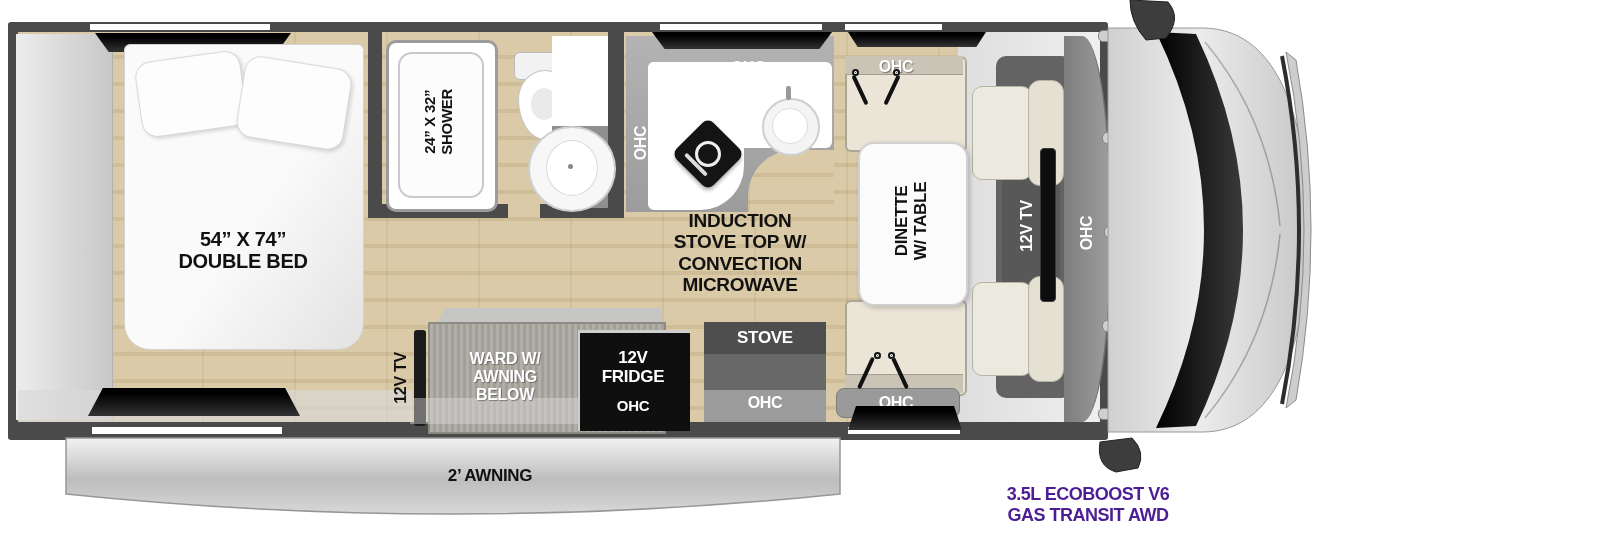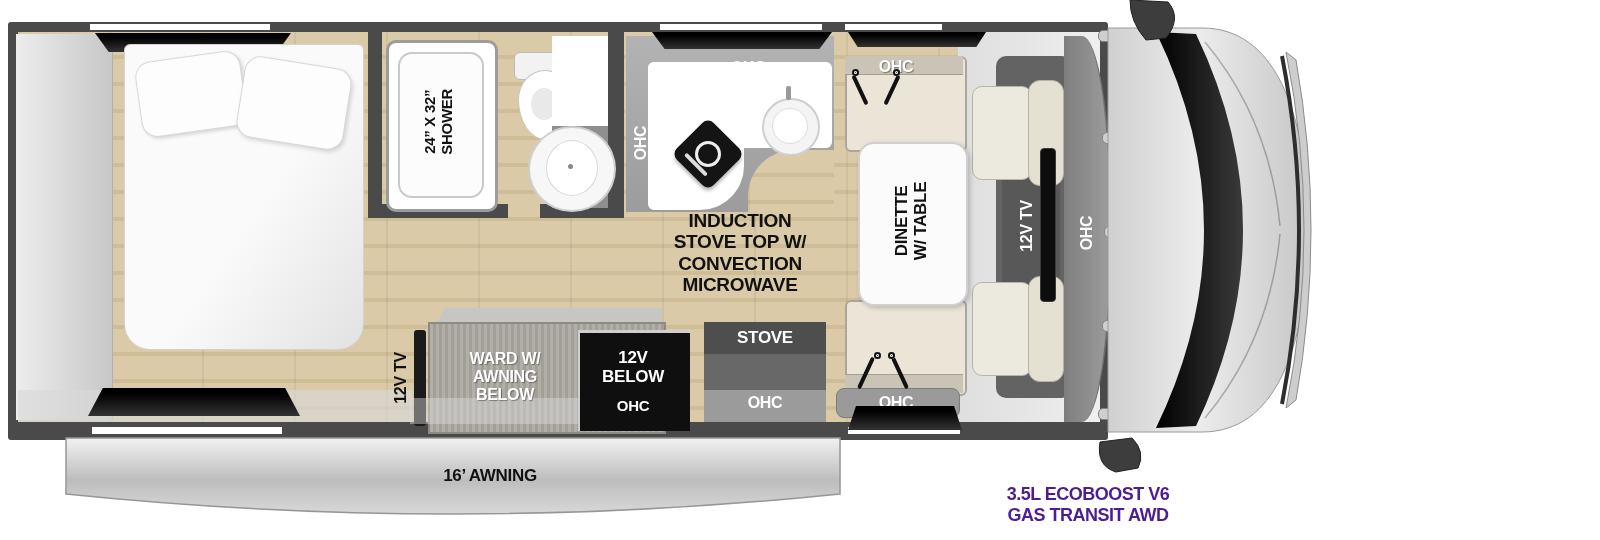--- a/index.html
+++ b/index.html
@@ -39,20 +39,22 @@
   <div class="abs winslot" style="left:660px;top:24px;width:162px;height:6px;"></div>
   <div class="abs winslot" style="left:845px;top:24px;width:97px;height:6px;"></div>
   <div class="abs winslot" style="left:92px;top:427px;width:190px;height:7px;"></div>
   <div class="abs winslot" style="left:848px;top:427px;width:112px;height:7px;"></div>
 
   <div class="abs" style="left:16px;top:34px;width:96px;height:386px;background:linear-gradient(90deg,#ededed,#c7c7c7);border-right:1px solid #b0b0b0;"></div>
   <div class="abs shade shadeTop" style="left:95px;top:33px;width:196px;height:19px;"></div>
   <div class="abs" style="left:124px;top:44px;width:238px;height:304px;background:linear-gradient(125deg,#fafafa 55%,#e2e2e2);border:1px solid #d2d2d2;border-radius:6px 6px 26px 26px;"></div>
   <div class="abs" style="left:138px;top:56px;width:104px;height:74px;background:#fdfdfd;border:1px solid #d8d8d8;border-radius:16px;transform:rotate(-8deg);box-shadow:2px 2px 4px rgba(0,0,0,0.15);"></div>
   <div class="abs" style="left:240px;top:62px;width:106px;height:80px;background:#fdfdfd;border:1px solid #d8d8d8;border-radius:16px;transform:rotate(9deg);box-shadow:2px 2px 4px rgba(0,0,0,0.15);"></div>
+  <div class="lbl" style="left:143px;top:228px;width:200px;font-size:20px;">54” X 74”
+DOUBLE BED</div>
 
   <div class="abs wall" style="left:368px;top:32px;width:14px;height:186px;"></div>
   <div class="abs wall" style="left:368px;top:204px;width:140px;height:14px;"></div>
   <div class="abs wall" style="left:540px;top:204px;width:84px;height:14px;"></div>
   <div class="abs wall" style="left:608px;top:32px;width:16px;height:186px;"></div>
   <div class="abs" style="left:386px;top:40px;width:106px;height:166px;background:#fff;border:3px solid #9c9c9c;border-radius:10px;"></div>
   <div class="abs" style="left:398px;top:52px;width:82px;height:142px;background:#fcfcfc;border:2px solid #c9c9c9;border-radius:14px;"></div>
   <div class="lbl rotL" style="left:384px;top:105px;width:110px;font-size:15px;">24” X 32”
 SHOWER</div>
   <div class="abs" style="left:514px;top:52px;width:58px;height:26px;background:#f2f2f2;border:1px solid #bbb;border-radius:6px;"></div>
@@ -112,21 +114,21 @@
   <div class="abs" style="left:414px;top:330px;width:12px;height:96px;background:#1b1b1b;border-radius:3px;"></div>
   <div class="abs" style="left:436px;top:308px;width:226px;height:16px;background:#c6c6c4;clip-path:polygon(4% 0,100% 0,100% 100%,0 100%);"></div>
   <div class="abs" style="left:428px;top:322px;width:234px;height:108px;background:repeating-linear-gradient(90deg,#b2afa8 0 3px,#a29f98 3px 6px);border:2px solid #8d8a84;"></div>
   <div class="abs" style="left:410px;top:398px;width:252px;height:26px;background:rgba(220,220,220,0.45);"></div>
   <div class="lbl w" style="left:430px;top:350px;width:150px;font-size:16px;text-shadow:1px 1px 1px rgba(0,0,0,0.35);">WARD W/
 AWNING
 BELOW</div>
   <div class="lbl rotL" style="left:356px;top:369px;width:90px;font-size:16px;">12V TV</div>
   <div class="abs" style="left:578px;top:330px;width:110px;height:98px;background:#0f0f0f;border-top:3px solid #cfcfcf;border-left:2px solid #cfcfcf;"></div>
   <div class="lbl w" style="left:578px;top:348px;width:110px;font-size:17px;">12V
-BELOW</div>
+FRIDGE</div>
   <div class="lbl w" style="left:578px;top:398px;width:110px;font-size:15px;">OHC</div>
 
   <div class="abs" style="left:704px;top:322px;width:122px;height:100px;background:#686868;"></div>
   <div class="abs" style="left:704px;top:322px;width:122px;height:32px;background:#4e4e4e;"></div>
   <div class="lbl w" style="left:704px;top:328px;width:122px;font-size:17px;">STOVE</div>
   <div class="abs" style="left:704px;top:390px;width:122px;height:32px;background:rgba(205,205,205,0.5);"></div>
   <div class="lbl w" style="left:704px;top:394px;width:122px;font-size:16px;">OHC</div>
 
   <div class="abs" style="left:858px;top:142px;width:106px;height:160px;background:#fbfbfb;border:2px solid #d0d0d0;border-radius:16px;box-shadow:2px 2px 5px rgba(0,0,0,0.2);"></div>
   <div class="lbl rotL" style="left:851px;top:202px;width:120px;font-size:17px;">DINETTE
@@ -169,18 +171,18 @@
   <svg style="left:58px;top:436px;" width="790" height="104" viewBox="0 0 790 104">
     <defs>
       <linearGradient id="awng" x1="0" y1="0" x2="0" y2="1">
         <stop offset="0" stop-color="#f2f2f2"></stop>
           <stop offset="0.55" stop-color="#bdbdbd"></stop>
           <stop offset="1" stop-color="#d8d8d8"></stop>
       </linearGradient>
     </defs>
     <path d="M8,2 L782,2 L782,58 Q396,98 8,58 Z" fill="url(#awng)" stroke="#969696" stroke-width="1.5"></path>
   </svg>
-  <div class="lbl" style="left:400px;top:466px;width:180px;font-size:17px;">16’ AWNING</div>
+  <div class="lbl" style="left:400px;top:466px;width:180px;font-size:17px;">2’ AWNING</div>
 
   <div class="lbl" style="left:968px;top:484px;width:240px;font-size:18px;line-height:1.15;letter-spacing:-0.5px;color:#4c1d95;">3.5L ECOBOOST V6
 GAS TRANSIT AWD</div>
 
 </div>
 
 </body></html>

